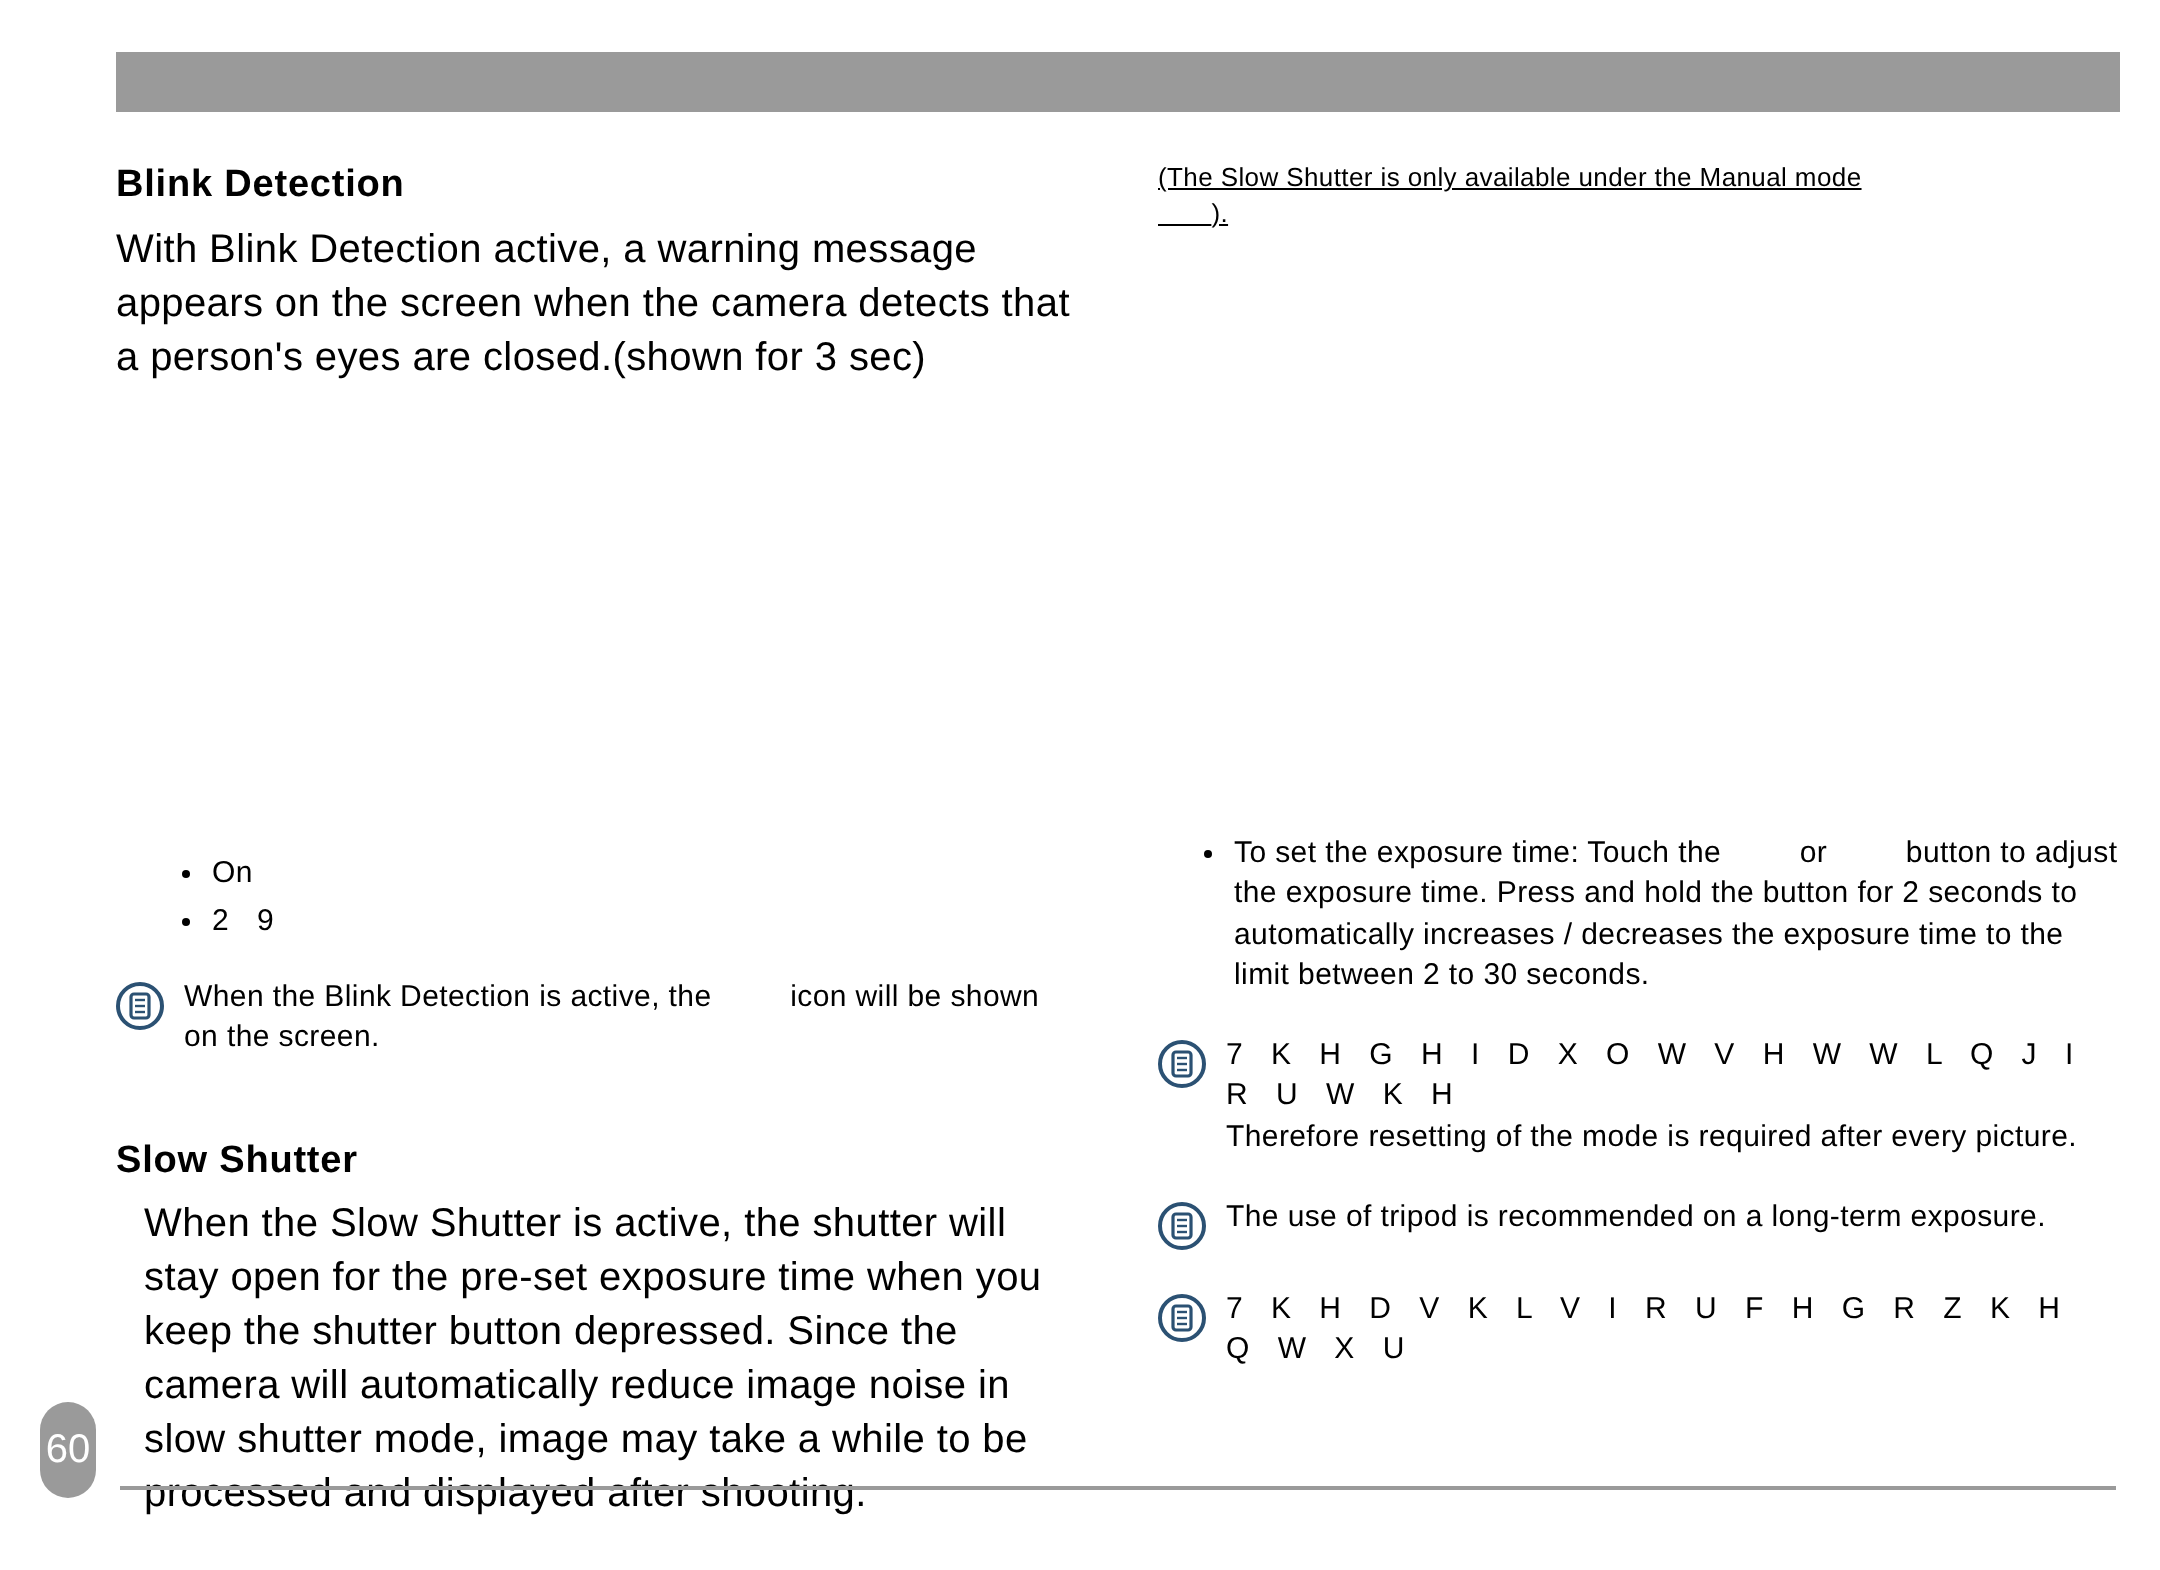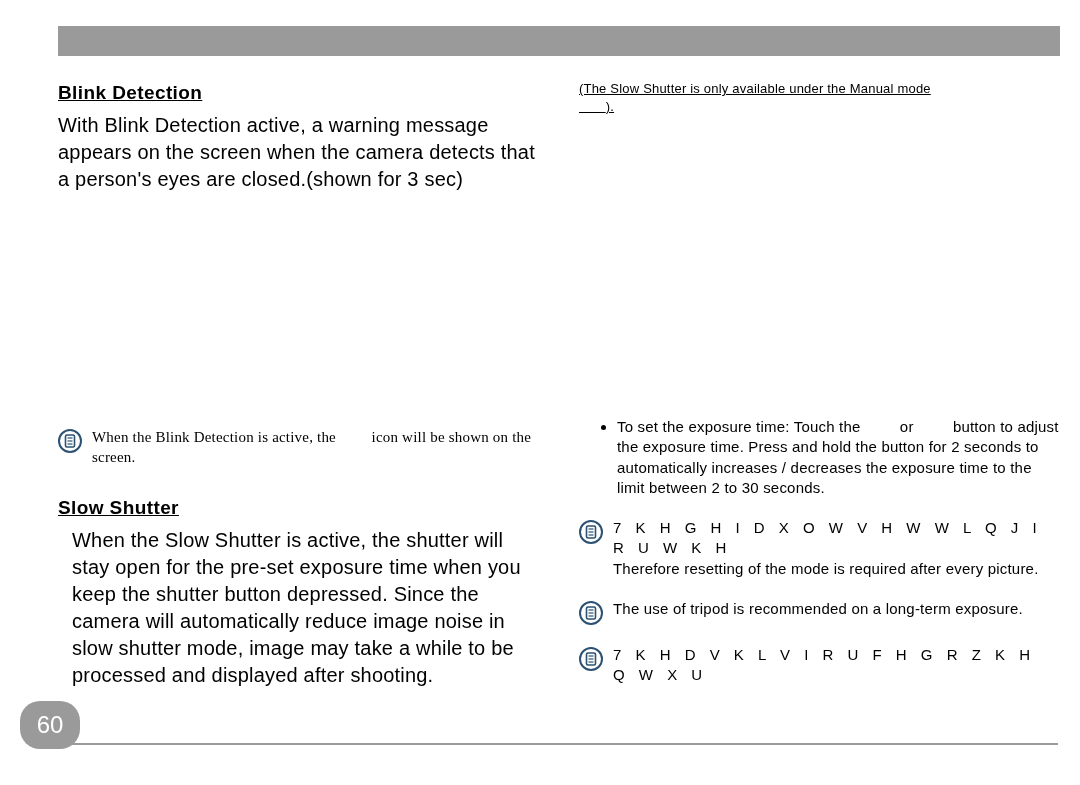--- a/index.html
+++ b/index.html
@@ -15,25 +15,25 @@
     left: 58px;
     right: 20px;
     top: 26px;
     height: 30px;
     background: #9a9a9a;
   }
   .page-number {
     position: absolute;
     left: 20px;
     bottom: 36px;
-    width: 60px;
+    width: 28px;
     height: 48px;
     background: #9a9a9a;
     color: #fff;
-    font-size: 24px;
+    font-size: 20px;
     display: flex;
     align-items: center;
     justify-content: center;
     border-radius: 20px;
   }
   .columns {
     position: absolute;
     left: 58px;
     right: 20px;
     top: 80px;
@@ -53,21 +53,20 @@
     right: 22px;
     bottom: 40px;
     height: 2px;
     background: #9a9a9a;
   }
   h2.section-title {
     font-size: 19px;
     font-weight: 700;
     margin-bottom: 6px;
     letter-spacing: 0.4px;
-    text-decoration: underline;
   }
   .paragraph { font-size: 20px; }
   ul.simple {
     list-style: disc;
     padding-left: 48px;
     margin-top: 6px;
     margin-bottom: 6px;
   }
   ul.simple li { margin-bottom: 4px; }
   .spaced-letters { letter-spacing: 5px; }
@@ -79,46 +78,50 @@
   }
   .note-icon {
     flex: 0 0 auto;
     width: 24px;
     height: 24px;
     margin-top: 2px;
   }
   .note-icon svg { display: block; }
   .note-text { flex: 1; }
   .gap-top-large { margin-top: 234px; } 
-  .gap-top-medium { margin-top: 18px; font-family: Liberation Serif, serif; }
+  .gap-top-medium { margin-top: 18px; }
   .gap-top-xlarge { margin-top: 302px; } 
   .col-right-top-note { font-size: 13px; text-decoration: underline; }
   ul.instr {
     list-style: disc;
     padding-left: 38px;
     margin-bottom: 6px;
   }
   ul.instr li { margin-bottom: 4px; margin-top: 20px; }
-  .slow-shutter-block { margin-top: 28px; }
+  .slow-shutter-block { margin-top: 38px; }
   .slow-shutter-text { padding-left: 14px; }
 </style>
 </head>
 <body>
 
 <div class="page">
   <div class="topbar"></div>
 
   <div class="columns">
 
     <div class="col">
       <h2 class="section-title">Blink Detection</h2>
       <div class="paragraph">With Blink Detection active, a warning message appears on the screen when the camera detects that a person's eyes are closed.(shown for 3 sec)</div>
 
       <div class="gap-top-large"></div>
 
+      <ul class="simple">
+        <li>On</li>
+        <li><span class="spaced-letters">2 9</span></li>
+      </ul>
 
       <div class="note-row gap-top-medium">
         <span class="note-icon">
           <svg viewBox="0 0 24 24" width="24" height="24">
             <circle cx="12" cy="12" r="11" fill="none" stroke="#2b5173" stroke-width="2"></circle>
             <rect x="7.5" y="6" width="9" height="12" rx="1.5" fill="none" stroke="#2b5173" stroke-width="1.6"></rect>
             <line x1="9.5" y1="9" x2="14.5" y2="9" stroke="#2b5173" stroke-width="1.2"></line>
             <line x1="9.5" y1="12" x2="14.5" y2="12" stroke="#2b5173" stroke-width="1.2"></line>
             <line x1="9.5" y1="15" x2="14.5" y2="15" stroke="#2b5173" stroke-width="1.2"></line>
           </svg>

